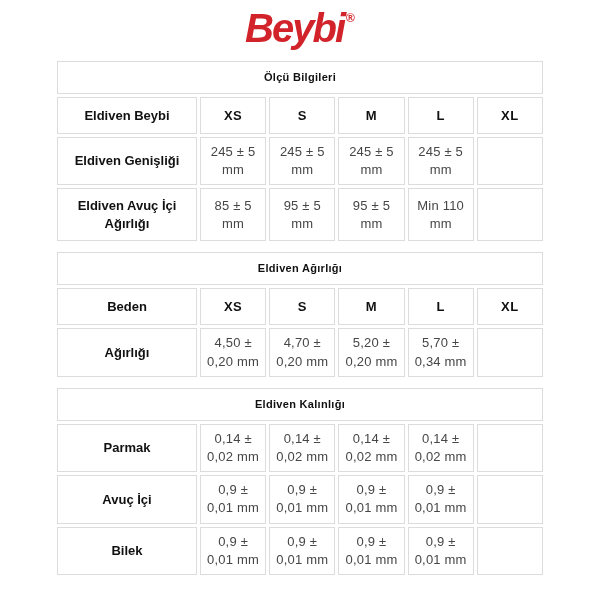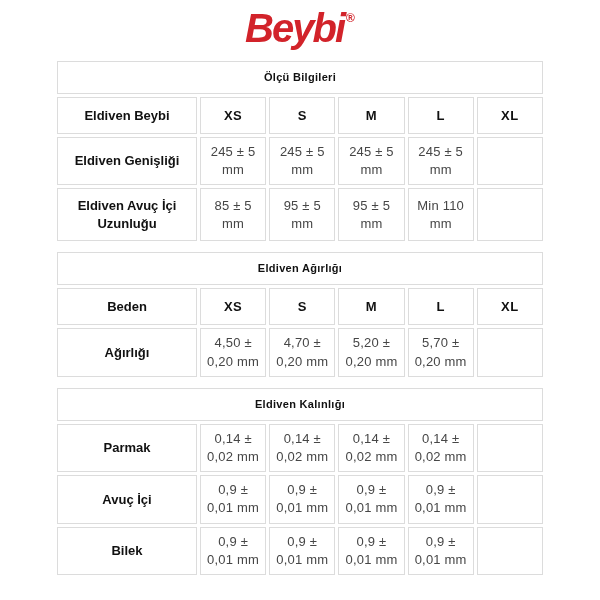--- a/index.html
+++ b/index.html
@@ -120,21 +120,21 @@
           </tr>
           <tr>
             <td class="label-cell">Eldiven Genişliği</td>
             <td class="value-cell striped">245 ± 5 mm</td>
             <td class="value-cell">245 ± 5 mm</td>
             <td class="value-cell striped">245 ± 5 mm</td>
             <td class="value-cell">245 ± 5 mm</td>
             <td class="value-cell striped"></td>
           </tr>
           <tr>
-            <td class="label-cell">Eldiven Avuç İçi Uzunluğu</td>
+            <td class="label-cell">Eldiven Avuç İçi Ağırlığı</td>
             <td class="value-cell striped">85 ± 5 mm</td>
             <td class="value-cell">95 ± 5 mm</td>
             <td class="value-cell striped">95 ± 5 mm</td>
             <td class="value-cell">Min 110 mm</td>
             <td class="value-cell striped"></td>
           </tr>
         </tbody>
       </table>
       <table class="spec-table">
         <colgroup>
@@ -155,21 +155,21 @@
             <td class="size-cell">S</td>
             <td class="size-cell striped">M</td>
             <td class="size-cell">L</td>
             <td class="size-cell striped">XL</td>
           </tr>
           <tr>
             <td class="label-cell">Ağırlığı</td>
             <td class="value-cell striped">4,50 ± 0,20 mm</td>
             <td class="value-cell">4,70 ± 0,20 mm</td>
             <td class="value-cell striped">5,20 ± 0,20 mm</td>
-            <td class="value-cell">5,70 ± 0,20 mm</td>
+            <td class="value-cell">5,70 ± 0,34 mm</td>
             <td class="value-cell striped"></td>
           </tr>
         </tbody>
       </table>
       <table class="spec-table">
         <colgroup>
           <col class="c-label">
           <col>
           <col>
           <col>

